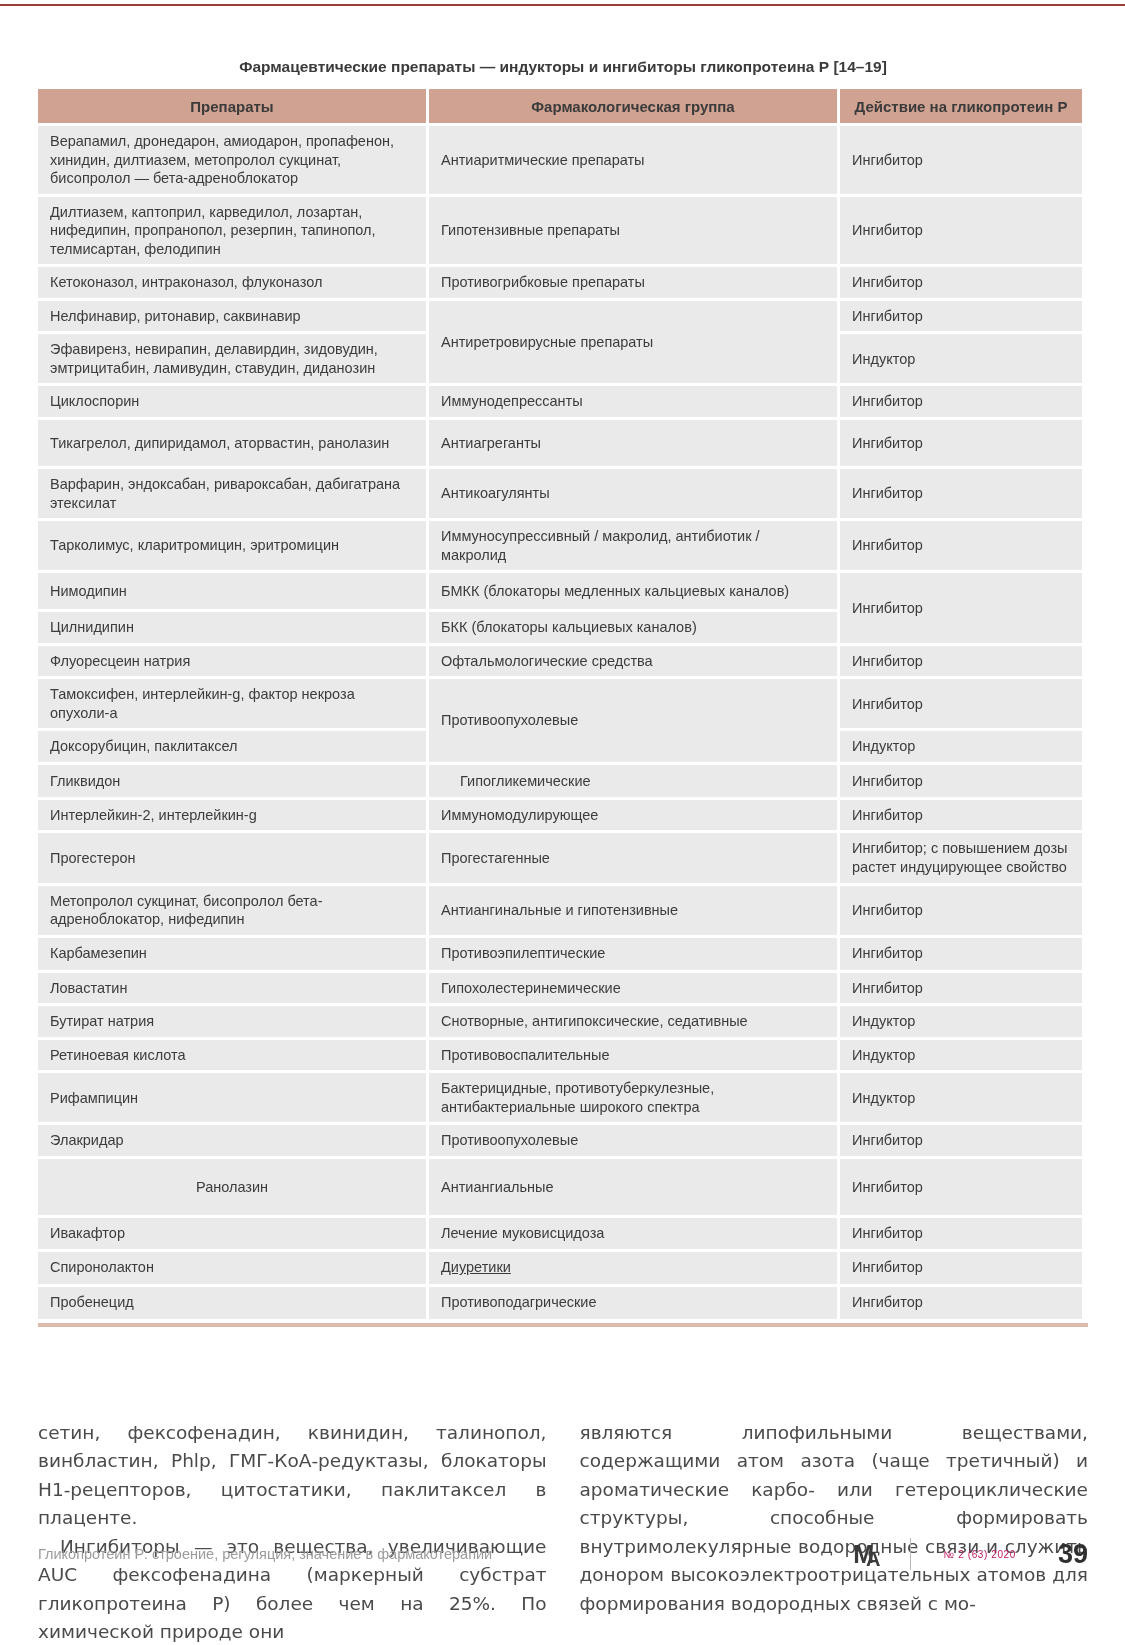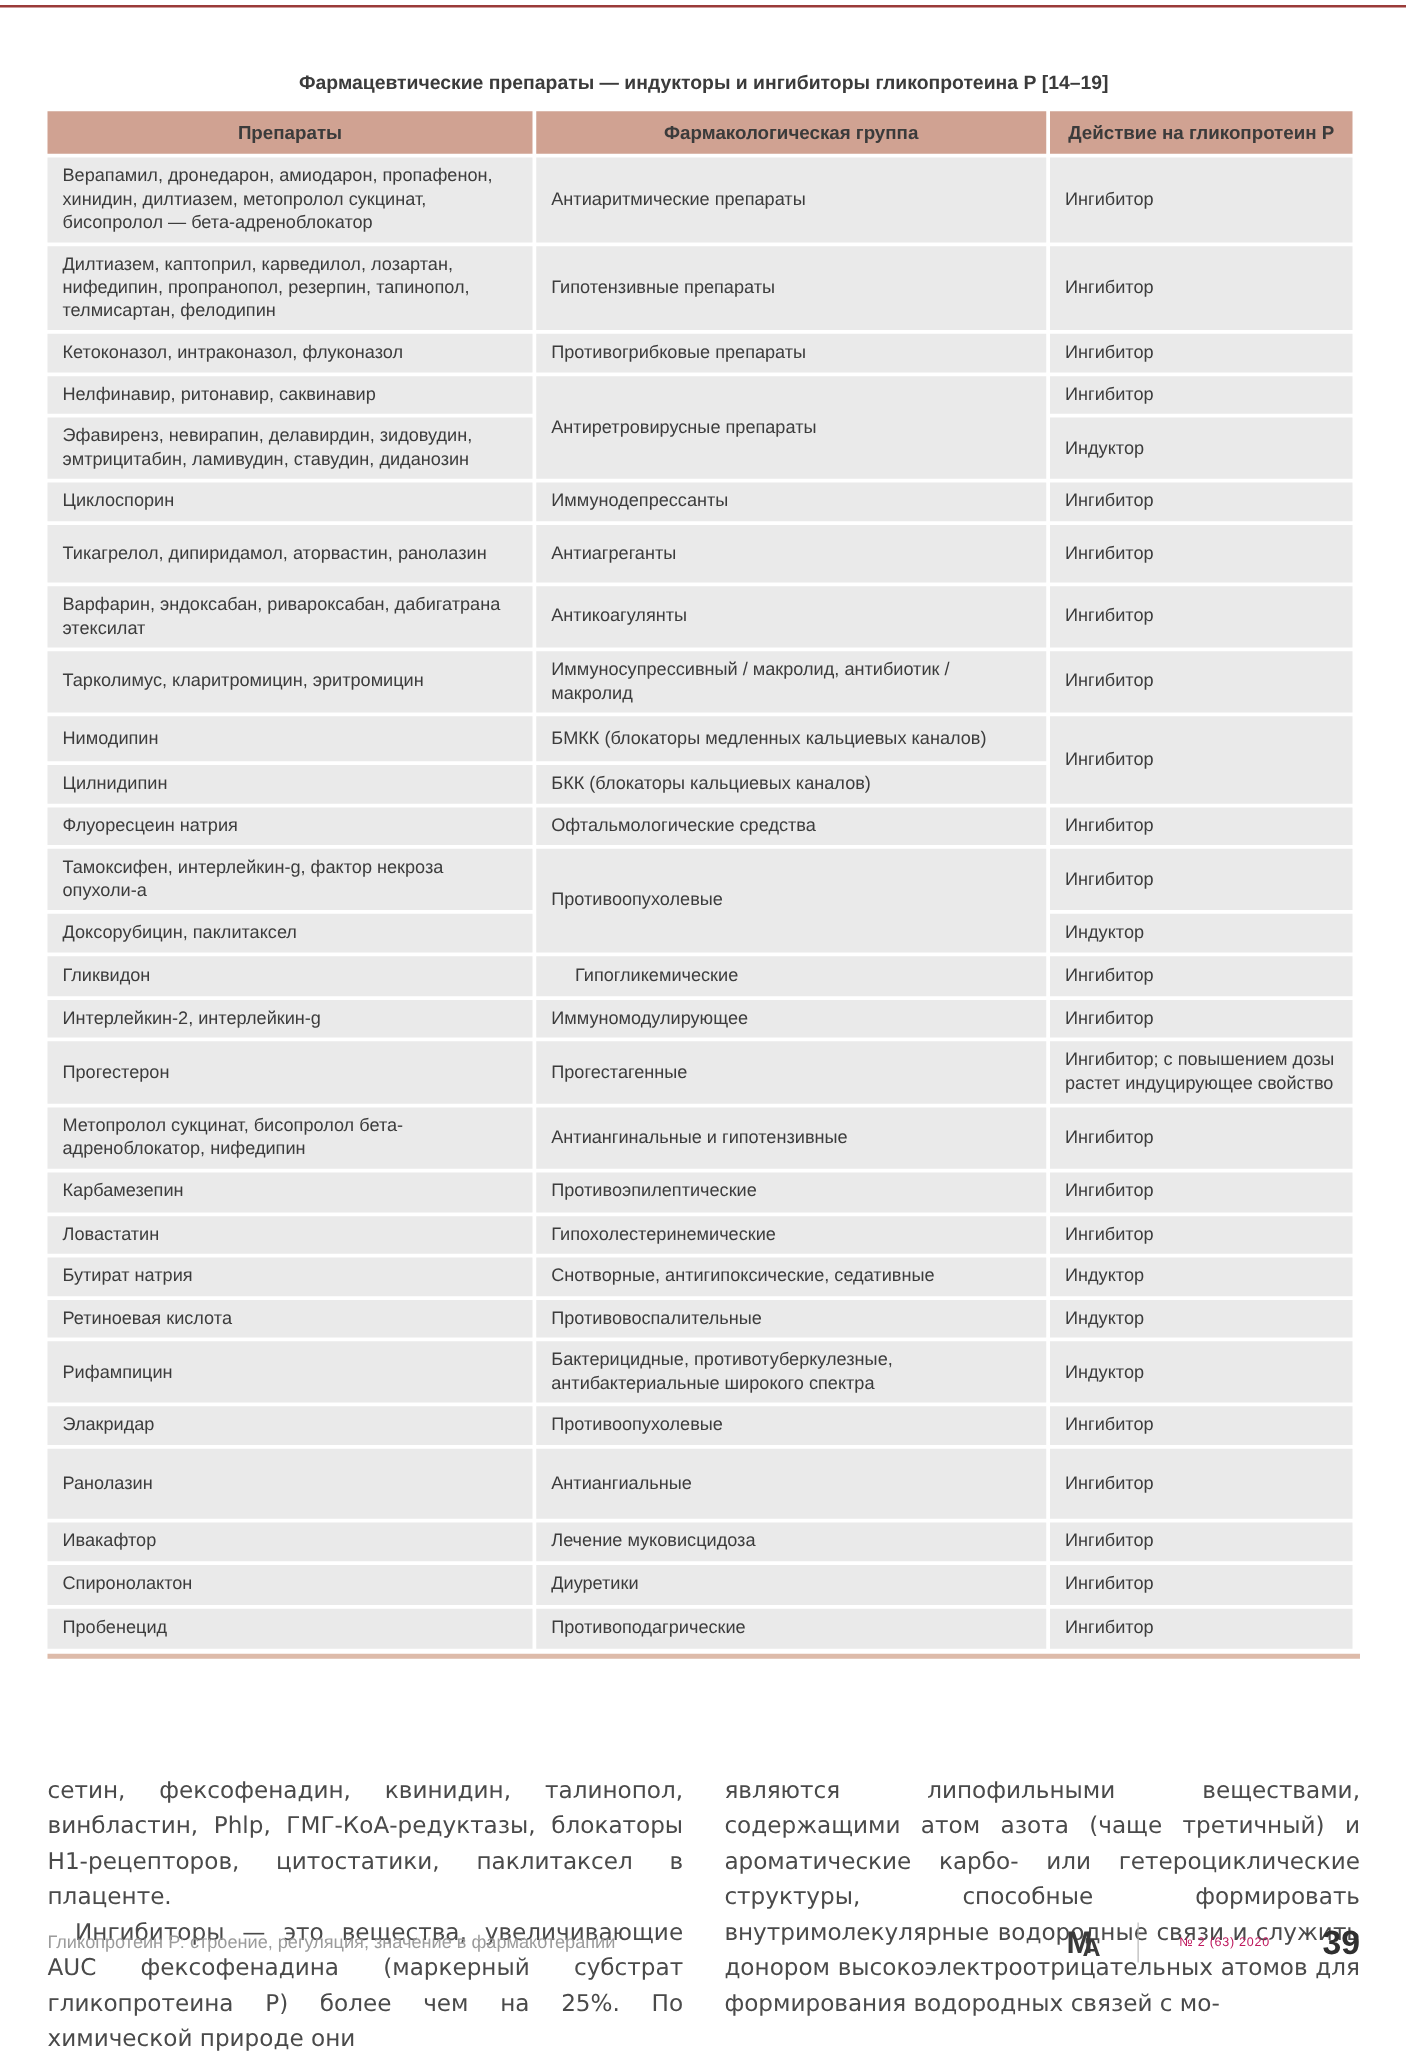--- a/index.html
+++ b/index.html
@@ -248,32 +248,32 @@
             <td>Рифампицин</td>
             <td>Бактерицидные, противотуберкулезные, антибактериальные широкого спектра</td>
             <td>Индуктор</td>
           </tr>
           <tr>
             <td>Элакридар</td>
             <td>Противоопухолевые</td>
             <td>Ингибитор</td>
           </tr>
           <tr>
-            <td style="height: 56px;">Ранолазин</td>
+            <td style="height: 56px; text-align: center;">Ранолазин</td>
             <td style="height: 56px;">Антиангиальные</td>
             <td style="height: 56px;">Ингибитор</td>
           </tr>
           <tr>
             <td>Ивакафтор</td>
             <td>Лечение муковисцидоза</td>
             <td>Ингибитор</td>
           </tr>
           <tr>
             <td style="height: 32px;">Спиронолактон</td>
-            <td style="height: 32px;">Диуретики</td>
+            <td style="height: 32px; text-decoration: underline;">Диуретики</td>
             <td style="height: 32px;">Ингибитор</td>
           </tr>
           <tr>
             <td style="height: 32px;">Пробенецид</td>
             <td style="height: 32px;">Противоподагрические</td>
             <td style="height: 32px;">Ингибитор</td>
           </tr>
         </tbody>
     </table>
     <div class="table-bottom-border"></div>

